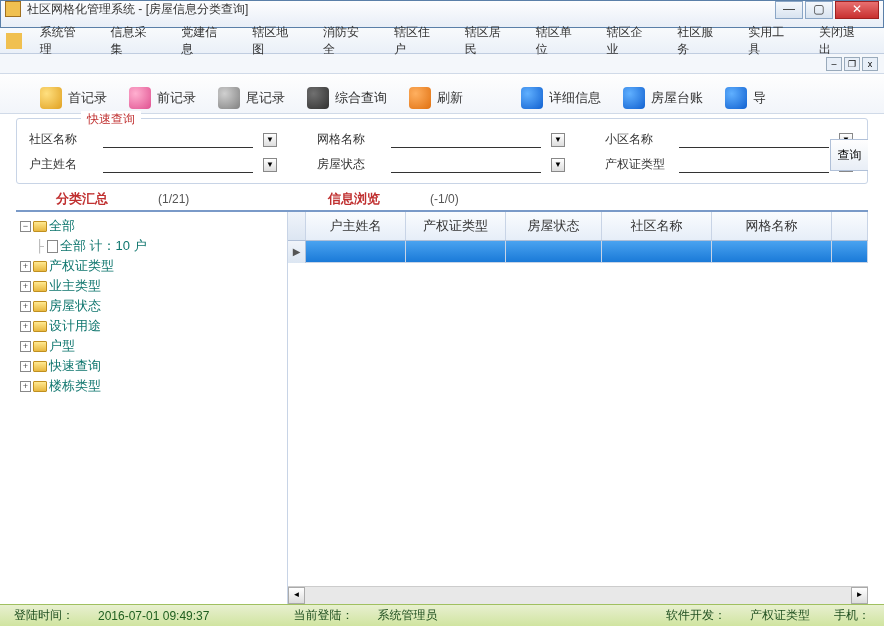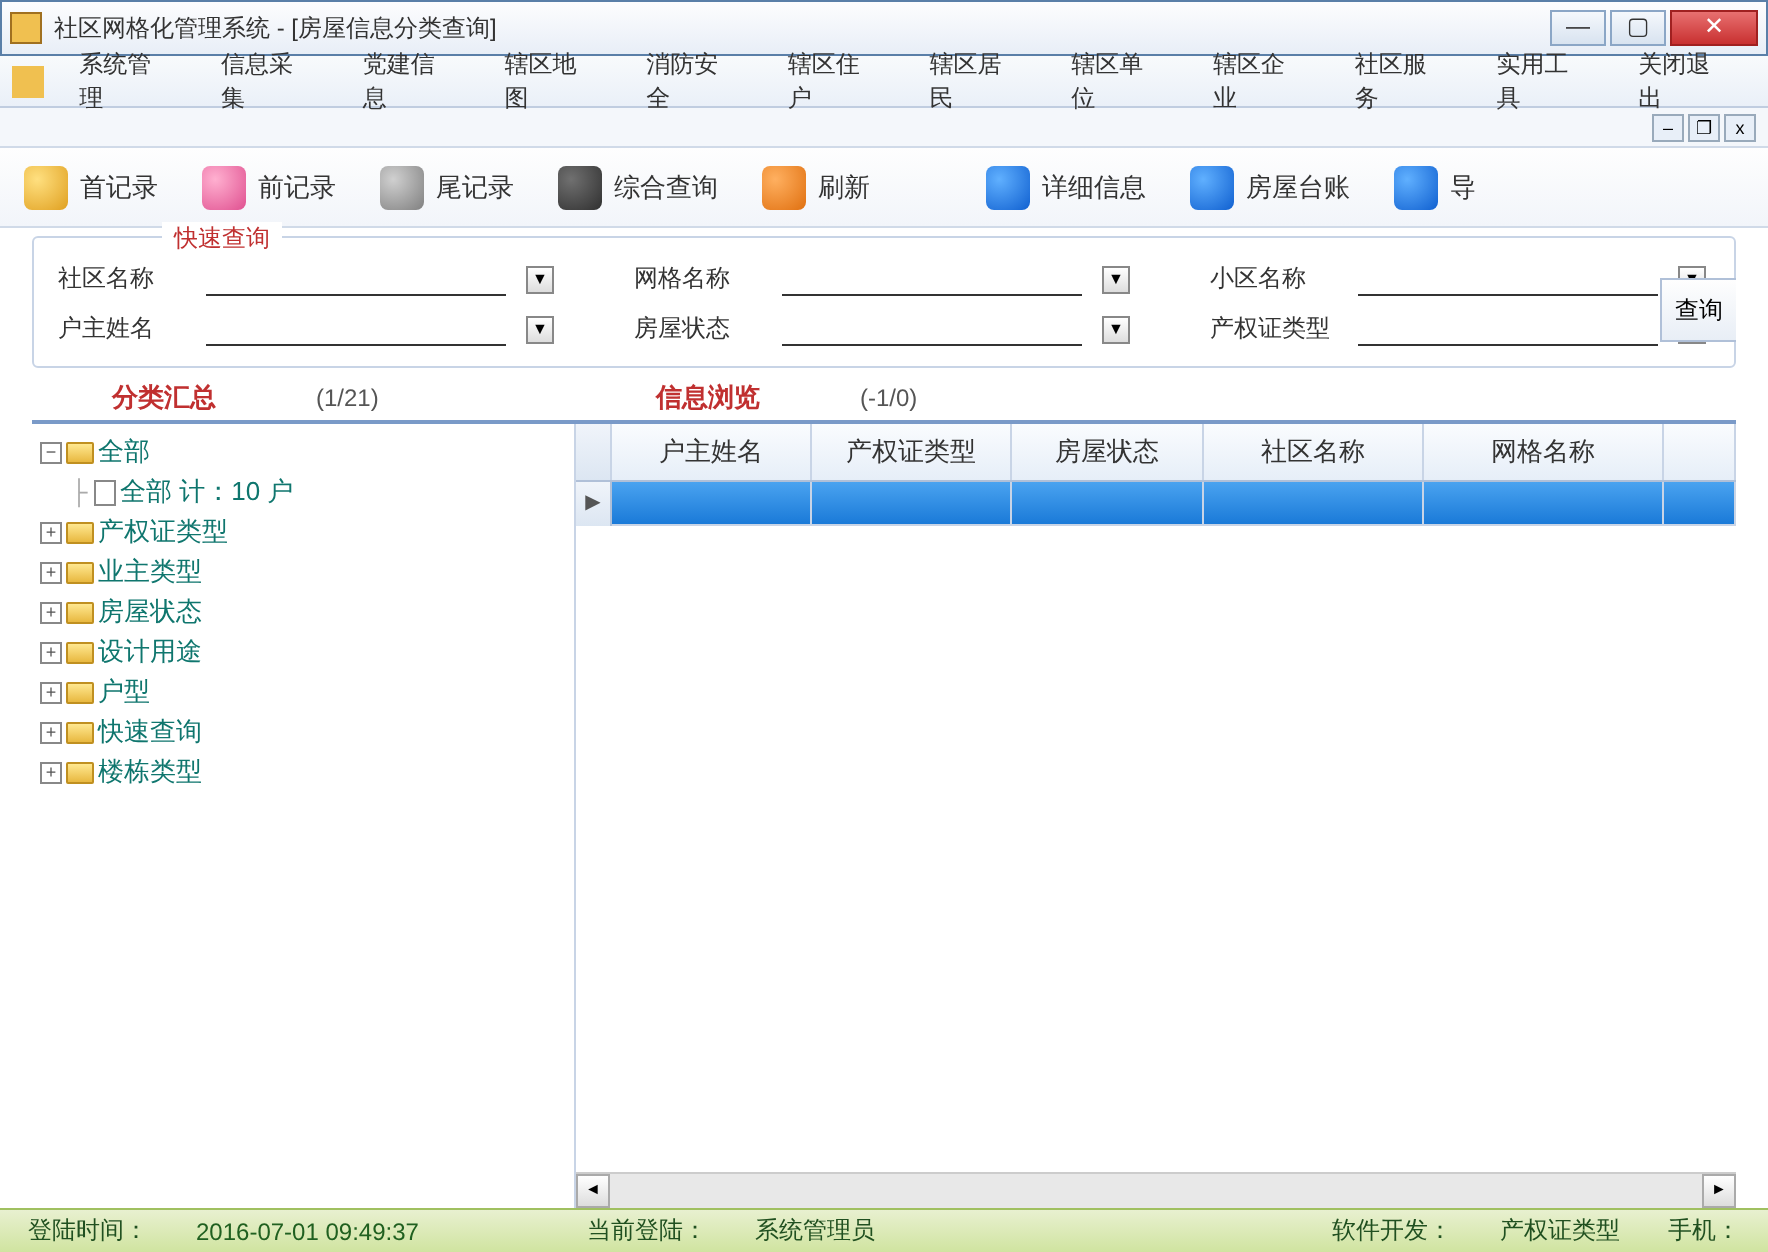--- a/index.html
+++ b/index.html
@@ -1,32 +1,32 @@
 <!DOCTYPE html>
 <html><head>
 <meta charset="utf-8">
 <style>
 * { box-sizing: border-box; margin: 0; padding: 0; font-family: "SimSun", "Microsoft YaHei", sans-serif; font-size: 12px; }
 body { background: #fff; width: 884px; height: 626px; overflow: hidden; }
 
-.titlebar { height: 28px; background: linear-gradient(#fdfdfe, #e8eef7); border: 1px solid #5a7fa8; display: flex; align-items: center; padding: 0 4px; }
+.titlebar { height: 28px; background: linear-gradient(#fdfdfe, #e8eef7); border: 1px solid #5a7fa8; display: flex; padding: 0 4px; }
 .titlebar .app-icon { width: 16px; height: 16px; background: #f0c050; border: 1px solid #a07020; margin-right: 6px; }
 .titlebar .title-text { flex: 1; color: #333; }
 .win-btns { display: flex; gap: 2px; }
 .win-btn { width: 28px; height: 18px; background: linear-gradient(#f5f8fc, #d8e3f0); border: 1px solid #8ba6c6; text-align: center; line-height: 14px; color: #333; cursor: pointer; }
 .win-btn.close { background: linear-gradient(#e87070, #c83030); color: #fff; width: 44px; border-color: #a02020; }
 
 .menubar { height: 26px; background: linear-gradient(#f8fafc, #eaf0f8); border-bottom: 1px solid #c0cde0; display: flex; align-items: center; padding: 0 6px; }
 .menubar .menu-icon { width: 16px; height: 16px; background: #f0c050; margin-right: 6px; }
 .menubar .menu-item { padding: 4px 12px; color: #333; cursor: pointer; }
 
 .mdi-controls { height: 20px; background: #f4f7fb; border-bottom: 1px solid #d0dae8; display: flex; justify-content: flex-end; align-items: center; padding-right: 6px; gap: 2px; }
 .mdi-btn { width: 16px; height: 14px; border: 1px solid #9ab; background: #e8eff8; font-size: 9px; text-align: center; line-height: 12px; cursor: pointer; }
 
-.toolbar { height: 40px; background: linear-gradient(#fefefe, #f2f5fa); border-bottom: 1px solid #d0dae8; display: flex; align-items: center; padding: 0 4px; gap: 6px; overflow: hidden; }
+.toolbar { height: 40px; background: linear-gradient(#fefefe, #f2f5fa); border-bottom: 1px solid #d0dae8; display: flex; align-items: flex-end; padding: 0 32px; gap: 6px; overflow: hidden; }
 .tb-btn { display: flex; align-items: center; gap: 6px; padding: 4px 8px; cursor: pointer; }
 .tb-icon { width: 22px; height: 22px; border-radius: 4px; position: relative; }
 .tb-icon.yellow { background: radial-gradient(circle at 30% 30%, #ffe080, #e0a020); }
 .tb-icon.pink { background: radial-gradient(circle at 30% 30%, #ffb0d0, #e05090); }
 .tb-icon.gray { background: radial-gradient(circle at 30% 30%, #d0d0d0, #808080); }
 .tb-icon.dark { background: radial-gradient(circle at 30% 30%, #707070, #303030); }
 .tb-icon.orange { background: radial-gradient(circle at 30% 30%, #ffb060, #e07010); }
 .tb-icon.blue { background: radial-gradient(circle at 30% 30%, #60b0ff, #1060d0); }
 .tb-label { color: #333; font-size: 13px; }
 

